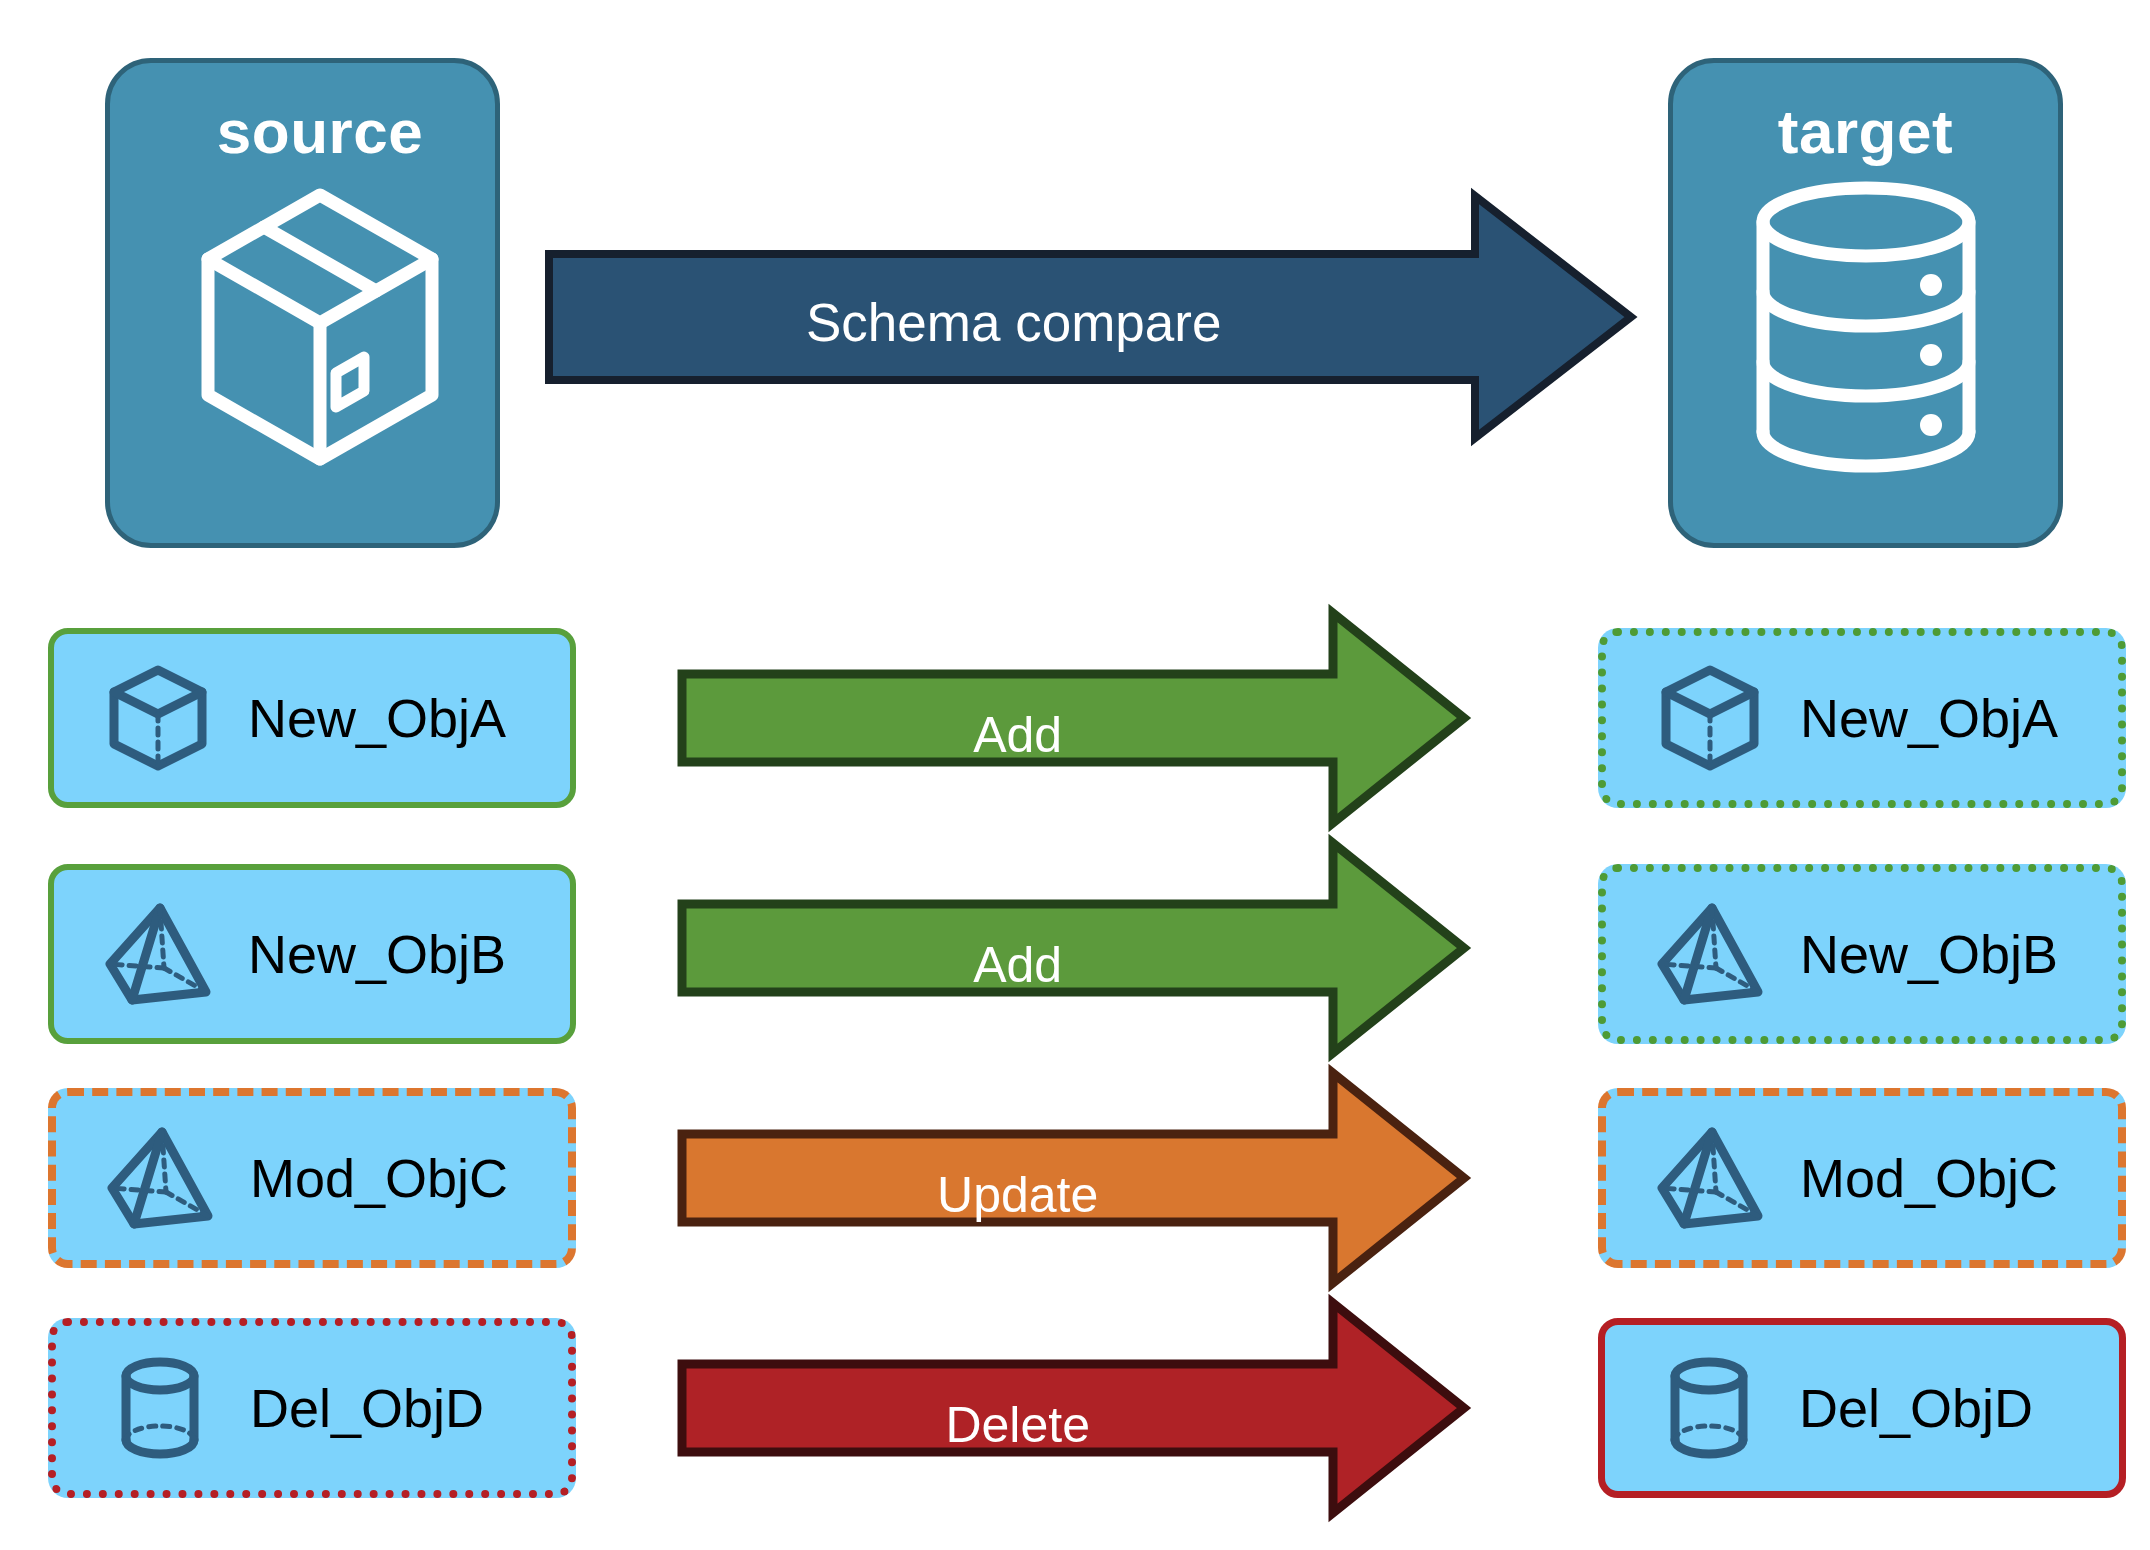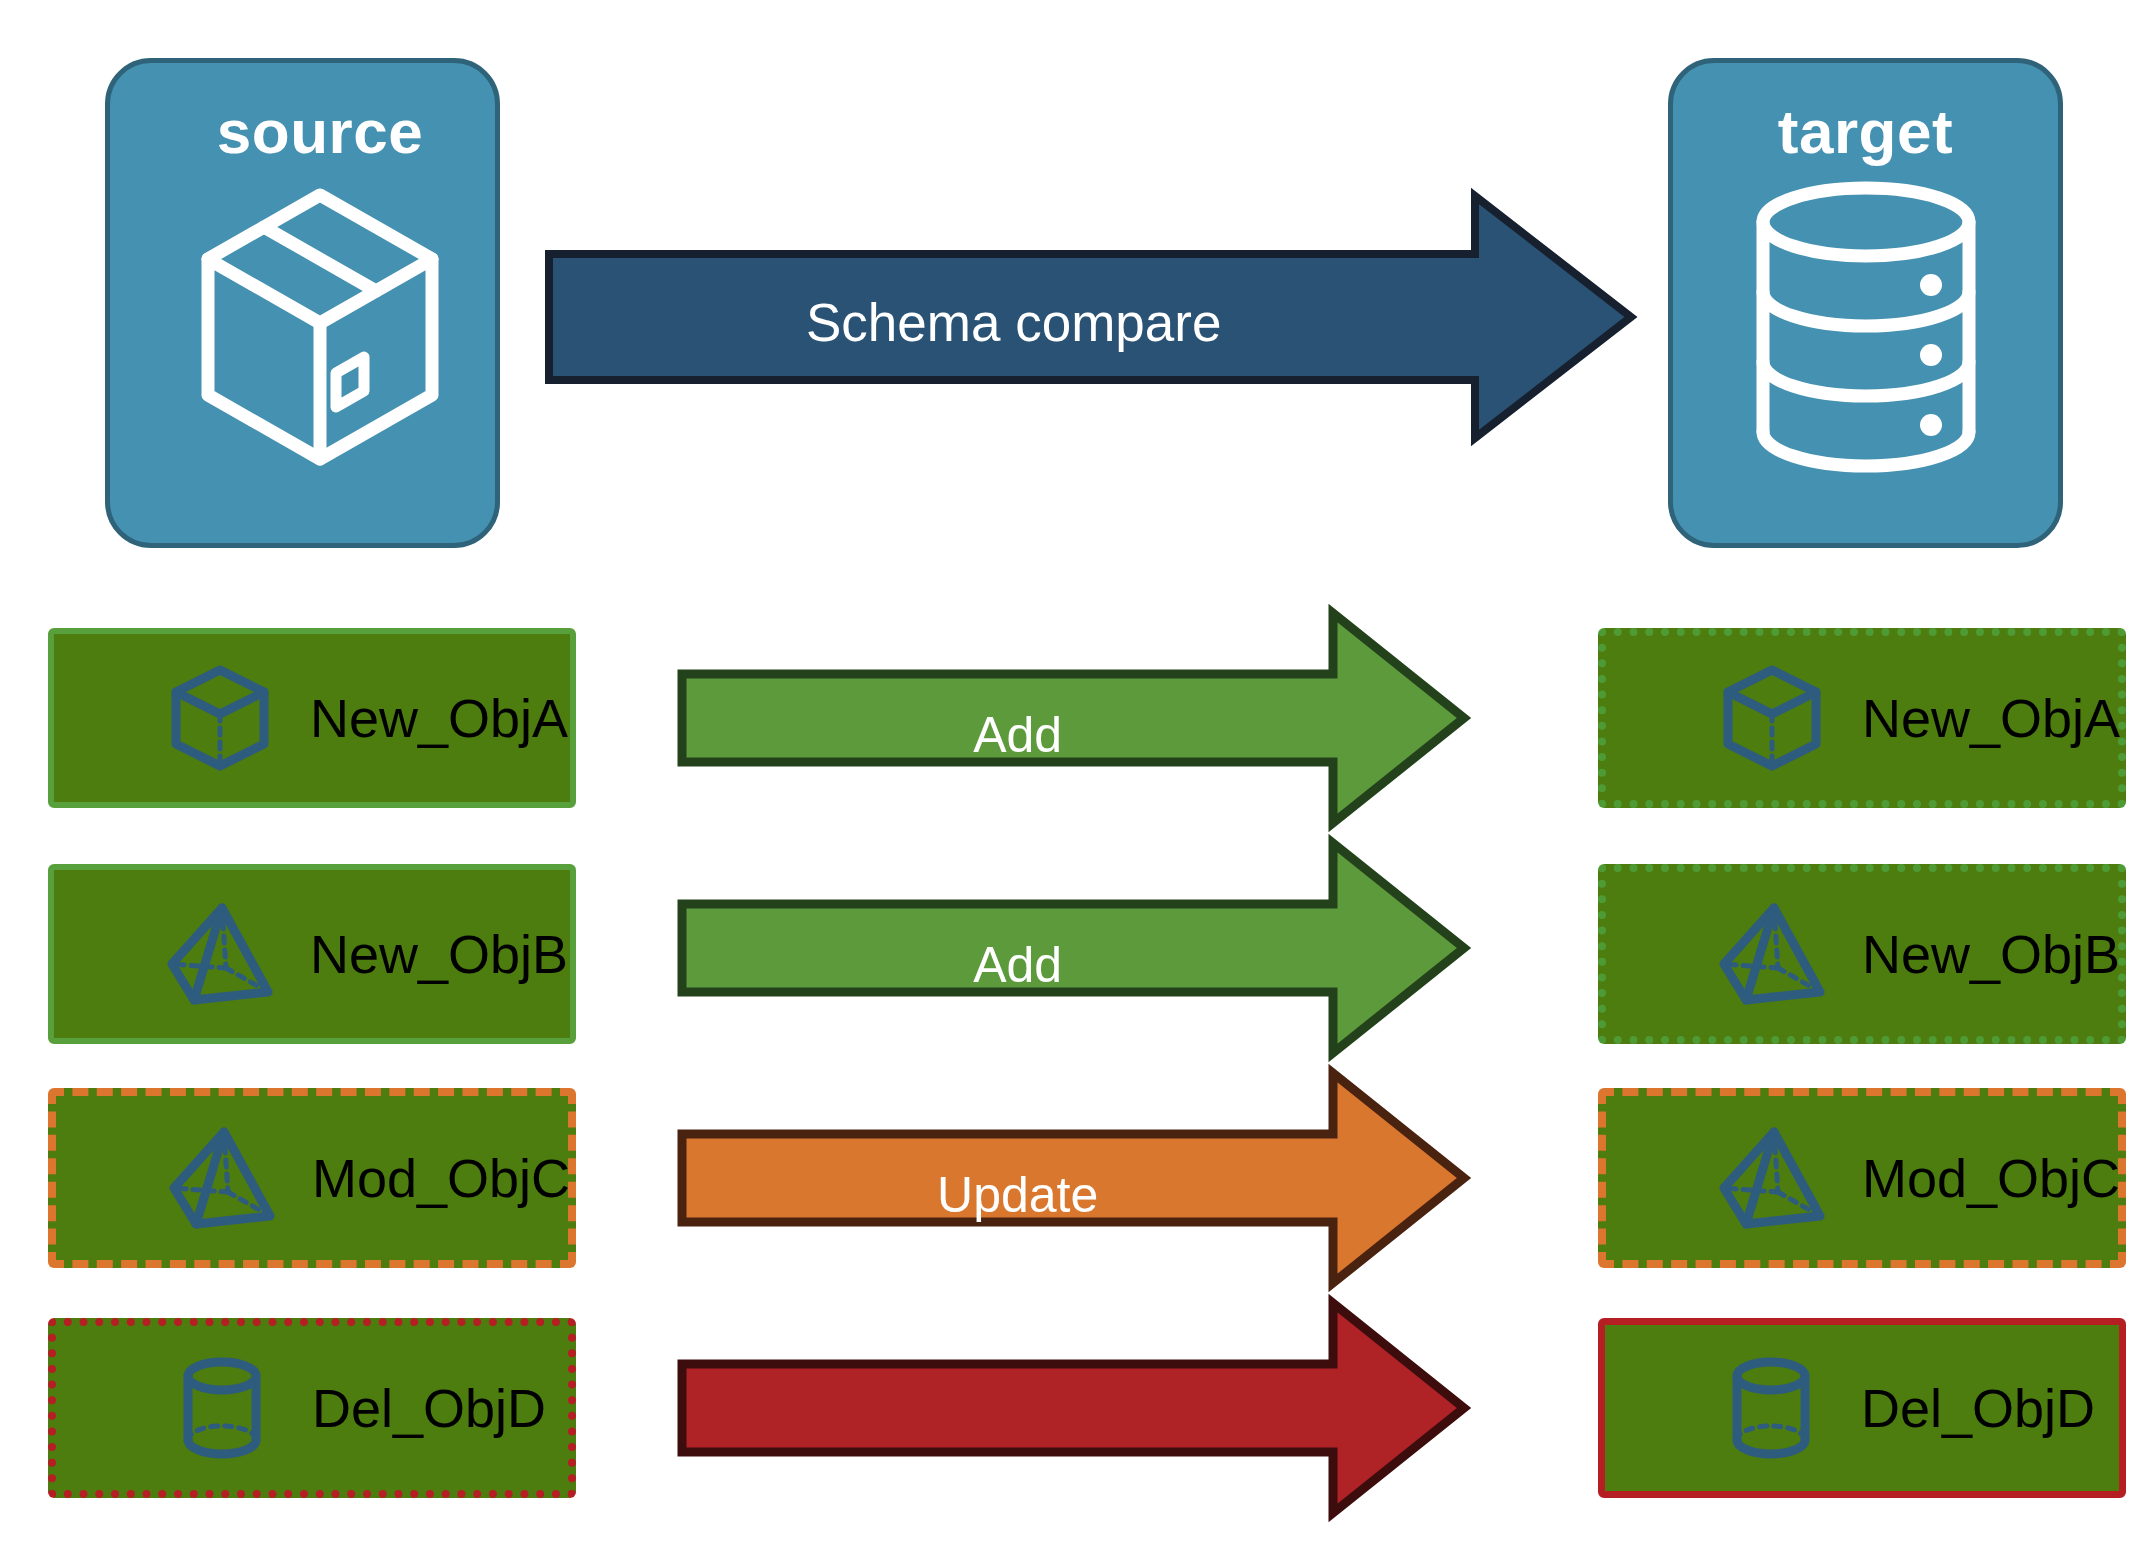--- a/index.html
+++ b/index.html
@@ -67,25 +67,25 @@
   }
   #schema-arrow .arrow-label {
     top: 104px;
     font-size: 53px;
   }
 
   
   .obj-card {
     position: absolute;
     box-sizing: border-box;
-    background: #4d7c0f;
-    border-radius: 6px;
+    background: #7dd3fc;
+    border-radius: 20px;
     display: flex;
     align-items: center;
-    padding-left: 110px;
+    padding-left: 48px;
   }
   .obj-card .obj-icon {
     flex: 0 0 auto;
     margin-right: 34px;
   }
   .obj-card .obj-label {
     font-size: 54px;
     color: #000000;
     line-height: 1;
     white-space: nowrap;
@@ -306,20 +306,21 @@
         <path d="M22 88 a34 14 0 0 1 68 0" fill="none" stroke="#2E5C7E" stroke-width="5" stroke-dasharray="7 7" stroke-linecap="round"></path>
       </svg>
     </span>
     <span class="obj-label">Del_ObjD</span>
   </div>
 
   <div class="action-arrow a3">
     <svg width="790" height="220" viewBox="0 0 790 220" preserveAspectRatio="none">
       <polygon points="4,66 655,66 655,5 786,110 655,215 655,154 4,154" fill="#AF2226" stroke="#3D0D0E" stroke-width="9" stroke-linejoin="miter"></polygon>
     </svg>
+    <div class="arrow-label">Delete</div>
   </div>
 
   <div class="obj-card col-right row-h r3 b-solid-red">
     <span class="obj-icon">
       <svg width="112" height="112" viewBox="0 0 112 112">
         <g fill="none" stroke="#2E5C7E" stroke-width="9" stroke-linejoin="round" stroke-linecap="round">
           <ellipse cx="56" cy="24" rx="34" ry="14"></ellipse>
           <path d="M22 24 L22 88"></path>
           <path d="M90 24 L90 88"></path>
           <path d="M22 88 a34 14 0 0 0 68 0"></path>

